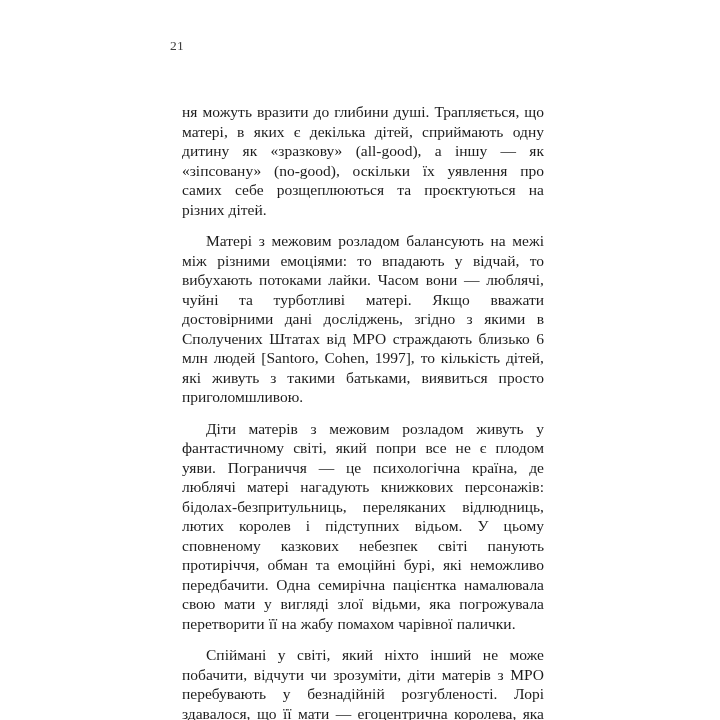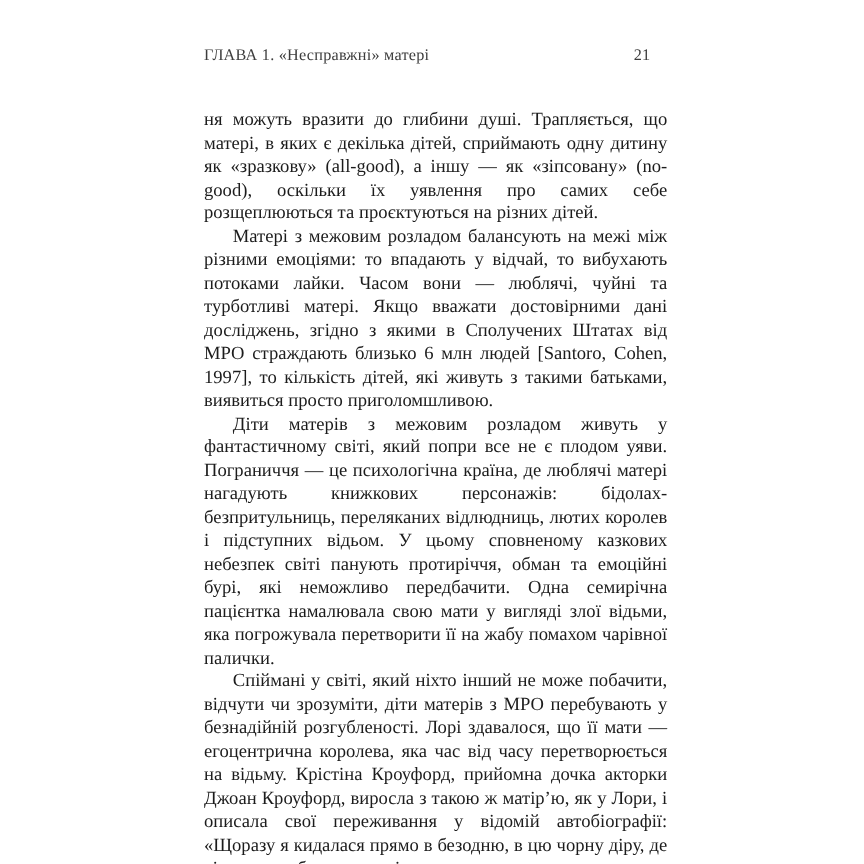--- a/index.html
+++ b/index.html
@@ -34,36 +34,35 @@
       top: 90px;
       left: 170px;
       width: 386px;
       font-size: 15.5px;
       line-height: 19.5px;
       text-align: justify;
       hyphens: auto;
       word-spacing: 0.2px;
     }
     p.para {
-      margin: 0;
+      margin: 12px;
       padding: 0;
     }
     p.para.indent {
       text-indent: 24px;
     }
     .italic {
     }
   </style>
 </head>
 <body>
 
 <div class="page">
 
   <header class="running-head">
-    <span class="chapter-title">ГЛАВА 1. «Несправжні» матері</span>
     <span class="page-number">21</span>
   </header>
 
   <main class="text-block" id="text-block">
 
   <p class="para"><span class="">ня можуть вразити до глибини душі. Трапляється, що матері, в яких є декілька дітей, сприймають одну дитину як «зразкову» (all-good), а іншу — як «зіпсовану» (no-good), оскільки їх уявлення про самих себе розщеплюються та проєктуються на різних дітей.</span></p>
       <p class="para indent"><span class="">Матері з межовим розладом балансують на межі між різними емоціями: то впадають у відчай, то вибухають потоками лайки. Часом вони — люблячі, чуйні та турботливі матері. Якщо вважати достовірними дані досліджень, згідно з якими в Сполучених Штатах від МРО страждають близько 6 млн людей [Santoro, Cohen, 1997], то кількість дітей, які живуть з такими батьками, виявиться просто приголомшливою.</span></p>
       <p class="para indent"><span class="">Діти матерів з межовим розладом живуть у фантастичному світі, який попри все не є плодом уяви. </span><span class="italic">Пограниччя</span><span class=""> — це психологічна країна, де люблячі матері нагадують книжкових персонажів: бідолах-безпритульниць, переляканих відлюдниць, лютих королев і підступних відьом. У цьому сповненому казкових небезпек світі панують протиріччя, обман та емоційні бурі, які неможливо передбачити. Одна семирічна пацієнтка намалювала свою мати у вигляді злої відьми, яка погрожувала перетворити її на жабу помахом чарівної палички.</span></p>
       <p class="para indent"><span class="">Спіймані у світі, який ніхто інший не може побачити, відчути чи зрозуміти, діти матерів з МРО перебувають у безнадійній розгубленості. Лорі здавалося, що її мати — егоцентрична королева, яка час від часу перетворюється на відьму. Крістіна Кроуфорд, прийомна дочка акторки Джоан Кроуфорд, виросла з такою ж матір’ю, як у Лори, і описала свої переживання у відомій автобіографії: «Щоразу я кидалася прямо в безодню, в цю чорну діру, де відмовляла будь-яка логіка, де верхо-</span></p>
     </main>

